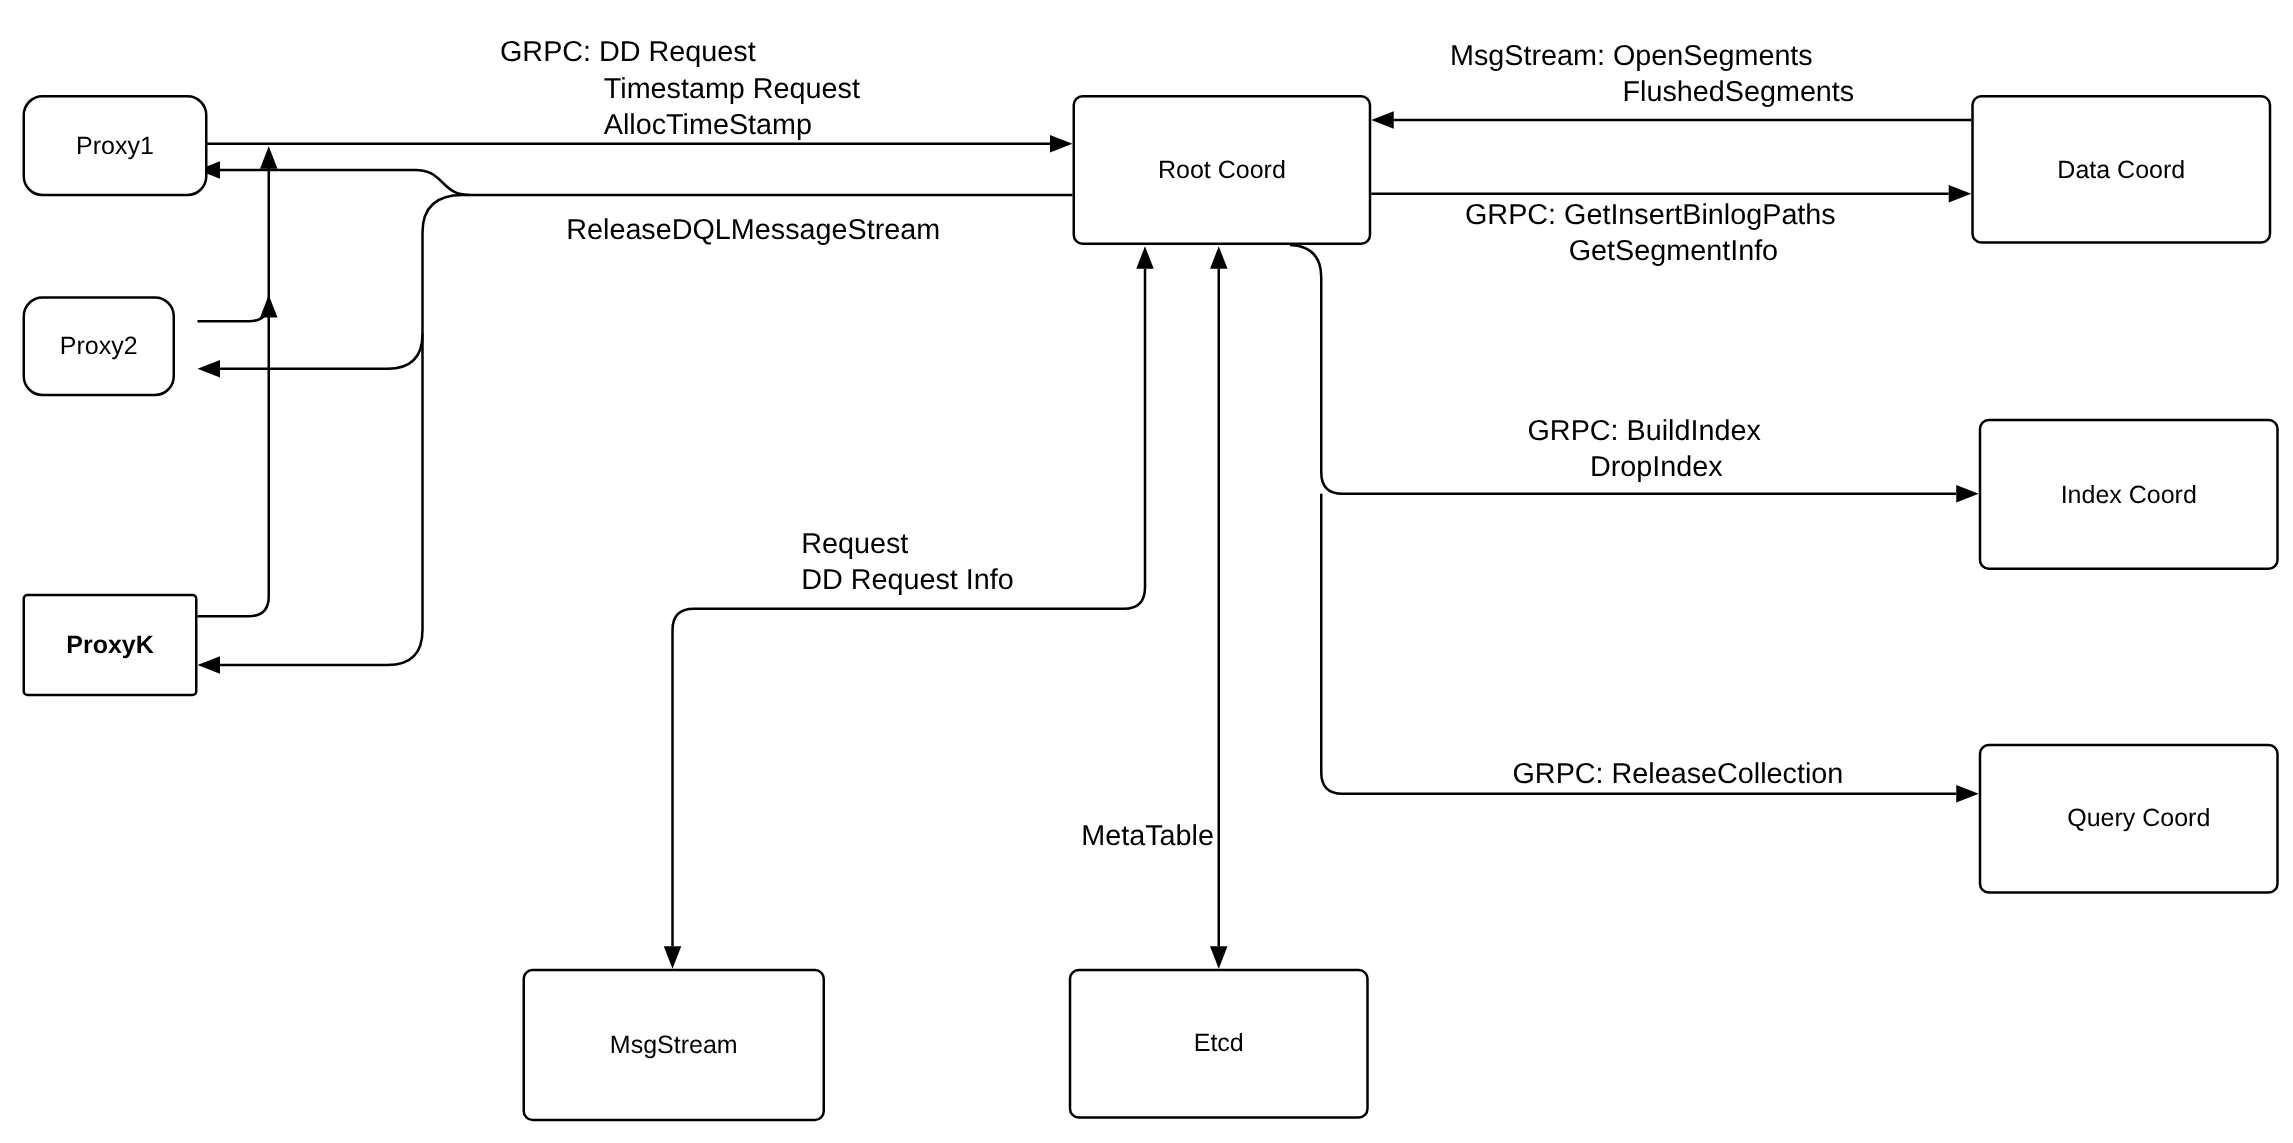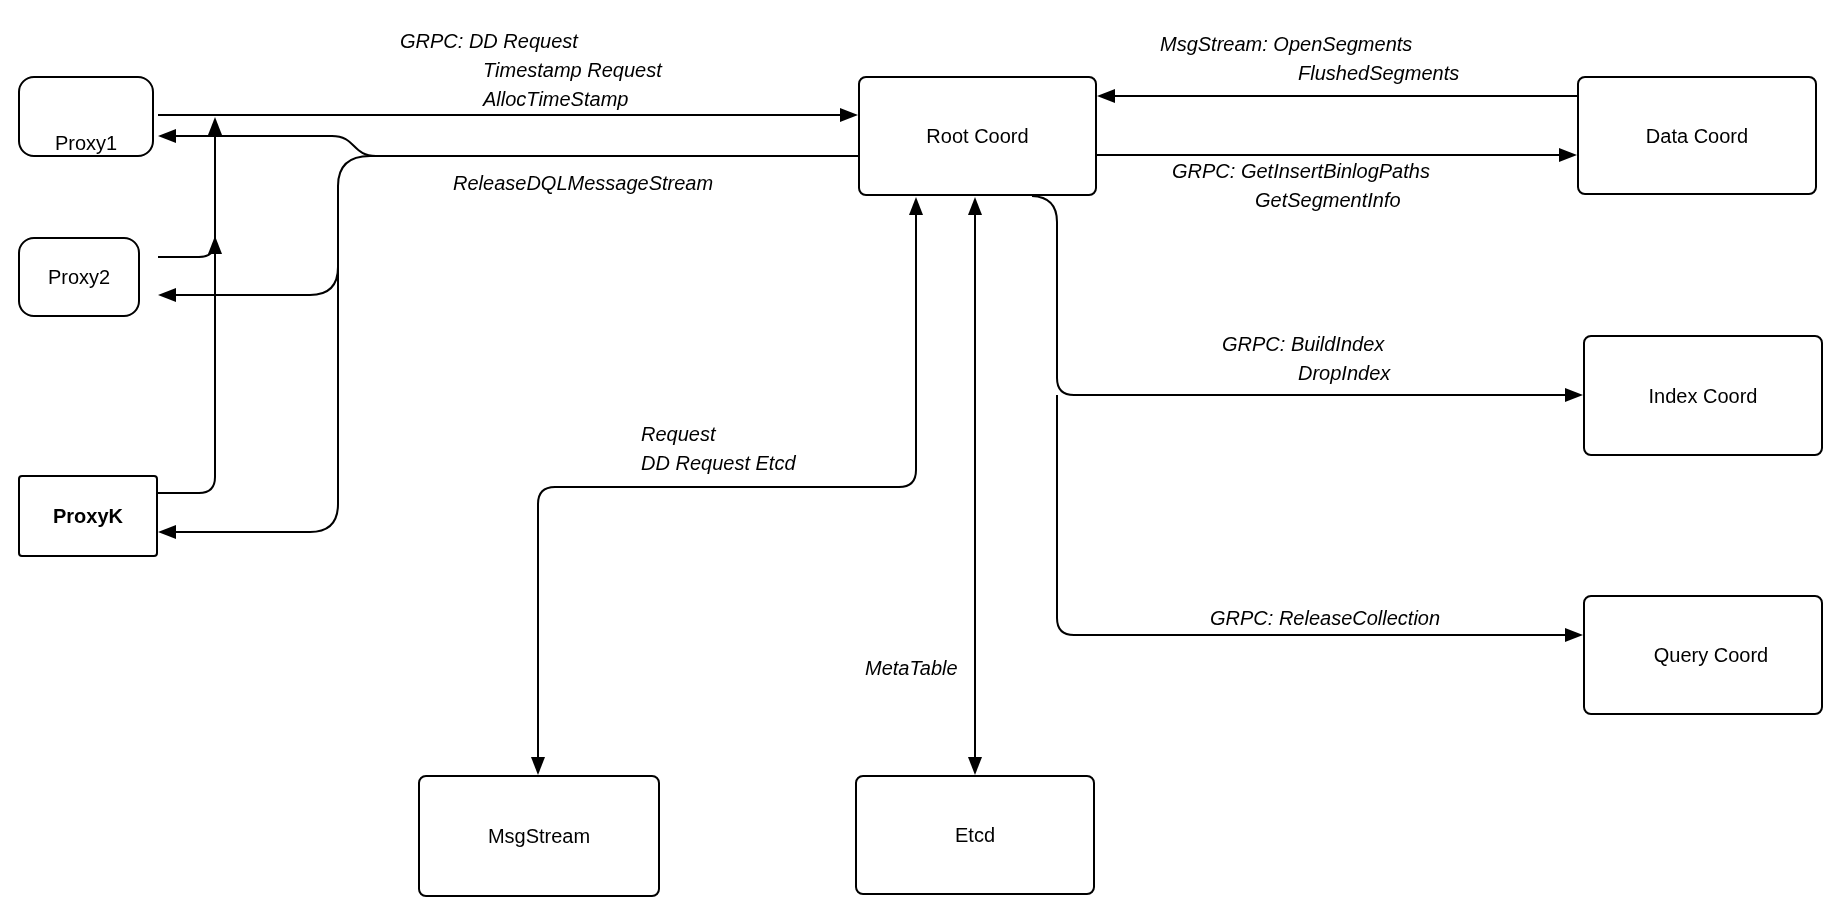--- a/index.html
+++ b/index.html
@@ -19,31 +19,30 @@
     background:#ffffff;
     border:2px solid #000000;
     border-radius:8px;
     display:flex;align-items:center;justify-content:center;
     font-size:20px;line-height:24px;
     box-sizing:border-box;
     text-align:center;
   }
   .edge-label{
     position:absolute;
-    font-size:20px;
+    font-size:23px;
     line-height:29px;
     white-space:nowrap;
-    font-style:italic;
   }
   .ml83{margin-left:83px;}
   .ml75{margin-left:75px;}
   .ml138{margin-left:138px;}
-  .ml81{margin-left:76px;}
+  .ml81{margin-left:50px;}
   
-  #n-proxy1{left:18px;top:76px;width:136px;height:81px;border-radius:16px;align-items:flex-end;}
+  #n-proxy1{left:18px;top:76px;width:148px;height:81px;border-radius:16px;}
   #n-proxy2{left:18px;top:237px;width:122px;height:80px;border-radius:16px;}
   #n-proxyk{left:18px;top:475px;width:140px;height:82px;border-radius:4px;font-weight:bold;}
   #n-root{left:858px;top:76px;width:239px;height:120px;}
   #n-data{left:1577px;top:76px;width:240px;height:119px;}
   #n-index{left:1583px;top:335px;width:240px;height:121px;text-align:center;}
   #n-query{left:1583px;top:595px;width:240px;height:120px;padding-left:16px;}
   #n-msgstream{left:418px;top:775px;width:242px;height:122px;}
   #n-etcd{left:855px;top:775px;width:240px;height:120px;}
   
   #l-proxy-to-root{left:400px;top:27px;}
@@ -166,20 +165,20 @@
     <div>GRPC: BuildIndex</div>
     <div class="ml81">DropIndex</div>
   </div>
 
   <div class="edge-label" id="l-root-to-query">
     <div>GRPC: ReleaseCollection</div>
   </div>
 
   <div class="edge-label" id="l-root-to-msgstream">
     <div>Request</div>
-    <div>DD Request Etcd</div>
+    <div>DD Request Info</div>
   </div>
 
   <div class="edge-label" id="l-root-to-etcd">
     <div>MetaTable</div>
   </div>
 
 </div>
 
 </body></html>

